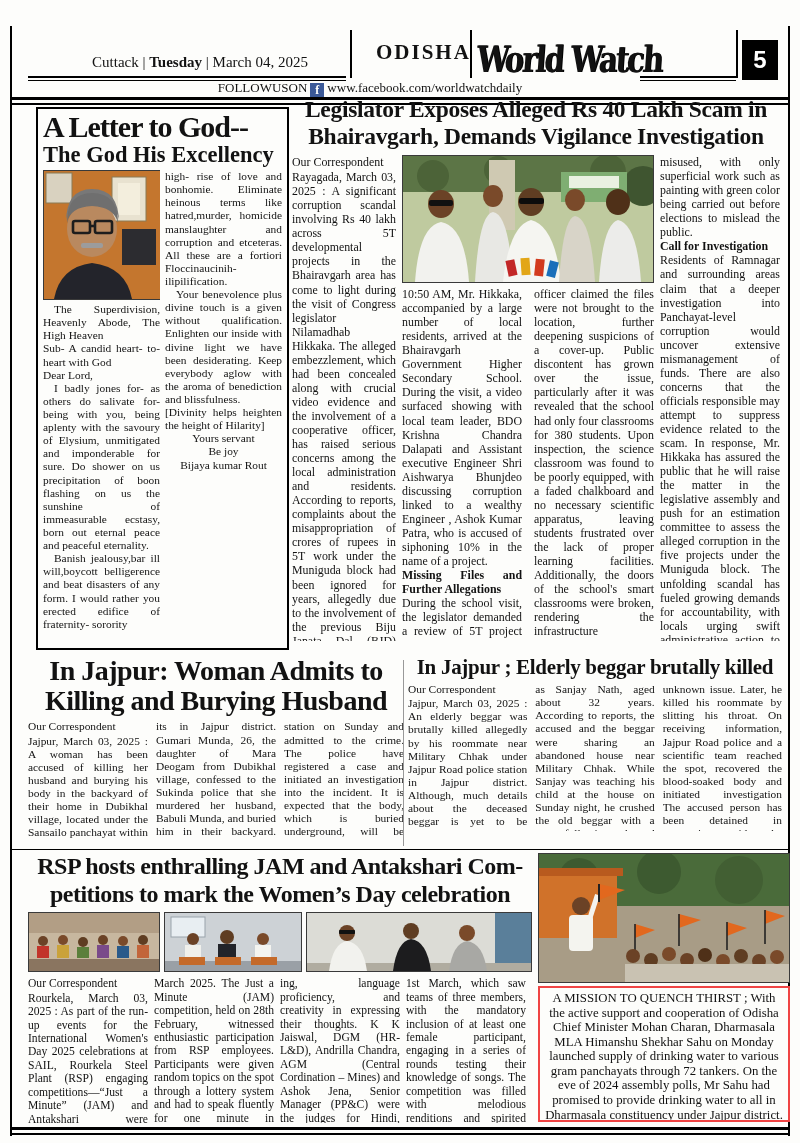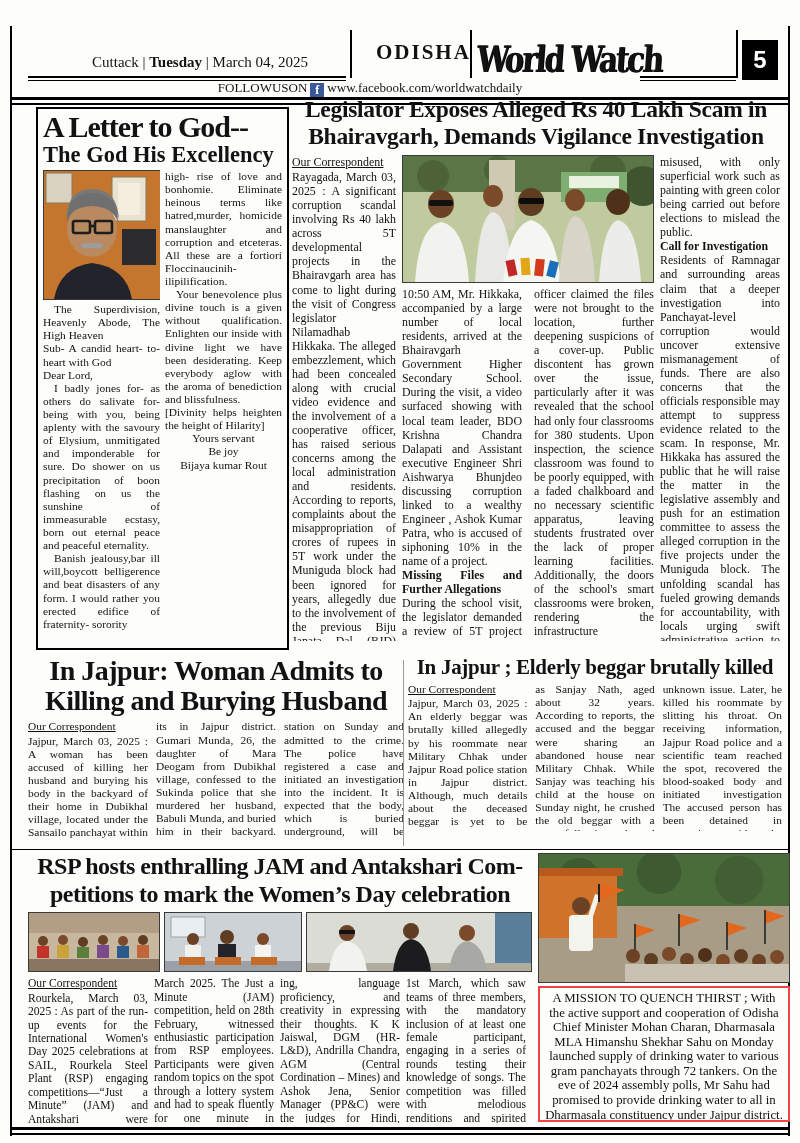--- a/index.html
+++ b/index.html
@@ -22,21 +22,21 @@
   .followrow{position:absolute;top:80px;left:0;width:740px;text-align:center;font-size:13px;}
   .followrow .fb{display:inline-block;width:14px;height:14px;background:#3b5998;color:#fff;
                  font-weight:bold;font-size:12px;line-height:14px;text-align:center;
                  vertical-align:-2px;margin:0 3px;font-family:"Liberation Serif",serif;}
   .toprule{position:absolute;left:10px;top:97px;width:780px;height:3px;
            border-top:3px solid #000;border-bottom:2px solid #000;}
   
   .col{text-align:justify;overflow:hidden;}
   .col p{margin:0;text-indent:11px;}
   .col p.ni{text-indent:0;}
-  .byline{text-decoration:underline;text-indent:0 !important;margin-bottom:1px !important;}
+  .byline{text-indent:0 !important;margin-bottom:1px !important;}
   .subhd{font-weight:bold;text-indent:0 !important;}
   .photo{border:1px solid #3a3a3a;display:block;}
   
   .letterbox{position:absolute;left:28px;top:107px;width:253px;height:543px;
              border:2px solid #000;padding:2px 5px;box-sizing:border-box;overflow:hidden;margin-left:8px;}
   .letter-h1{font-size:30px;font-weight:bold;letter-spacing:-1px;white-space:nowrap;line-height:1.05;}
   .letter-h2{font-size:22.5px;font-weight:bold;white-space:nowrap;line-height:1.05;margin-bottom:4px;}
   .letter-body{display:flex;gap:5px;}
   .letter-col{width:118px;font-size:11.4px;line-height:1.15;}
   .sig{text-align:center;text-indent:0 !important;}

